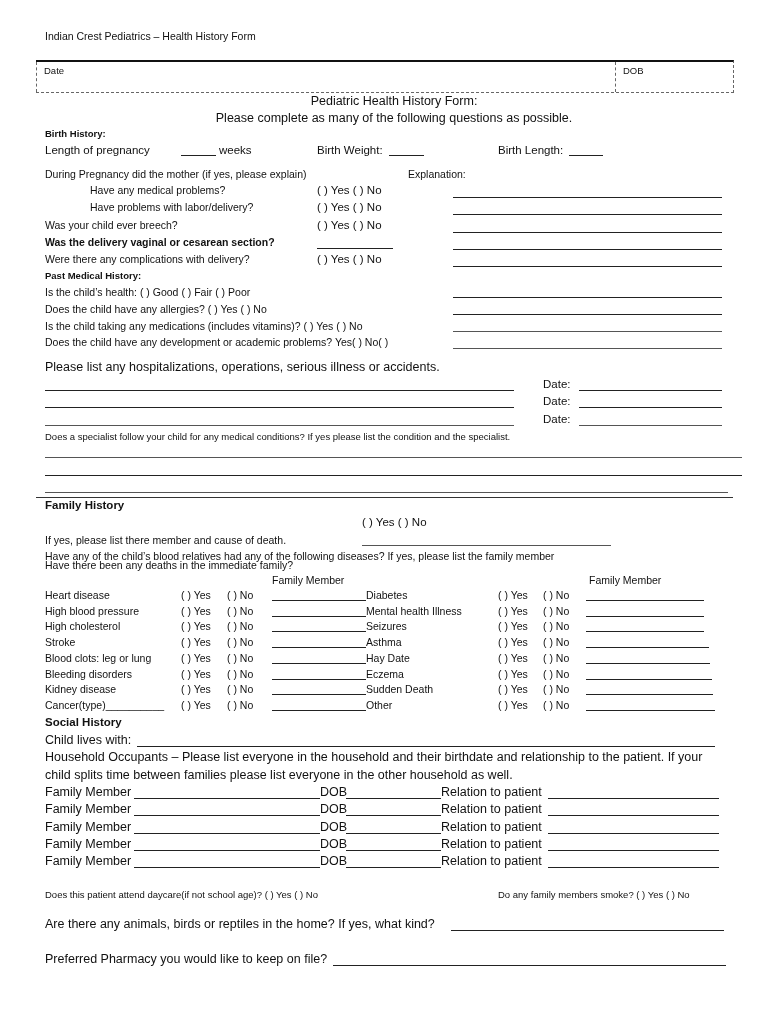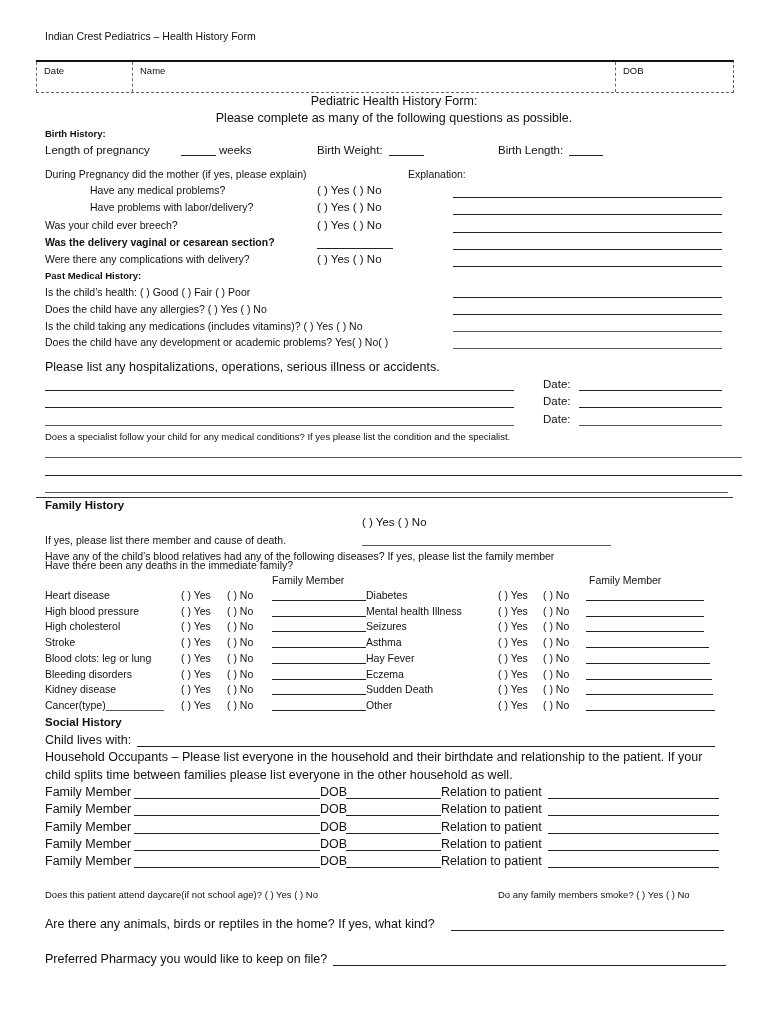--- a/index.html
+++ b/index.html
@@ -19,23 +19,20 @@
   .yn { font-size:11.5px; }
 </style>
 </head>
 <body>
 
 <div class="abs t11" style="left:45px;top:30px;">Indian Crest Pediatrics – Health History Form</div>
 
 <div class="hdr-table">
   <div class="hdr-cell" style="left:0;width:96px;border-left:1px dashed #666;">
     <span>Date</span>
-  </div>
-  <div class="hdr-cell" style="left:96px;width:483px;">
-    <span>Name</span>
   </div>
   <div class="hdr-cell" style="left:579px;width:118px;">
     <span>DOB</span>
   </div>
 </div>
 
 <div class="abs t13 center" style="left:0;width:788px;top:94px;">Pediatric Health History Form:</div>
 <div class="abs t13 center" style="left:0;width:788px;top:111px;">Please complete as many of the following questions as possible.</div>
 
 <div class="abs t10 b" style="left:45px;top:128px;">Birth History:</div>
@@ -138,21 +135,21 @@
     <div class="abs t11" style="left:227px;top:636.1px;">( ) No</div>
     <div class="line" style="left:272px;top:647.1px;width:94px;"></div>
     <div class="abs t11" style="left:366px;top:636.1px;">Asthma</div>
     <div class="abs t11" style="left:498px;top:636.1px;">( ) Yes</div>
     <div class="abs t11" style="left:543px;top:636.1px;">( ) No</div>
     <div class="line" style="left:586px;top:647.1px;width:122.5px;"></div>
     <div class="abs t11" style="left:45px;top:651.8px;">Blood clots: leg or lung</div>
     <div class="abs t11" style="left:181px;top:651.8px;">( ) Yes</div>
     <div class="abs t11" style="left:227px;top:651.8px;">( ) No</div>
     <div class="line" style="left:272px;top:662.8px;width:94px;"></div>
-    <div class="abs t11" style="left:366px;top:651.8px;">Hay Fever</div>
+    <div class="abs t11" style="left:366px;top:651.8px;">Hay Date</div>
     <div class="abs t11" style="left:498px;top:651.8px;">( ) Yes</div>
     <div class="abs t11" style="left:543px;top:651.8px;">( ) No</div>
     <div class="line" style="left:586px;top:662.8px;width:124px;"></div>
     <div class="abs t11" style="left:45px;top:667.5px;">Bleeding disorders</div>
     <div class="abs t11" style="left:181px;top:667.5px;">( ) Yes</div>
     <div class="abs t11" style="left:227px;top:667.5px;">( ) No</div>
     <div class="line" style="left:272px;top:678.5px;width:94px;"></div>
     <div class="abs t11" style="left:366px;top:667.5px;">Eczema</div>
     <div class="abs t11" style="left:498px;top:667.5px;">( ) Yes</div>
     <div class="abs t11" style="left:543px;top:667.5px;">( ) No</div>

